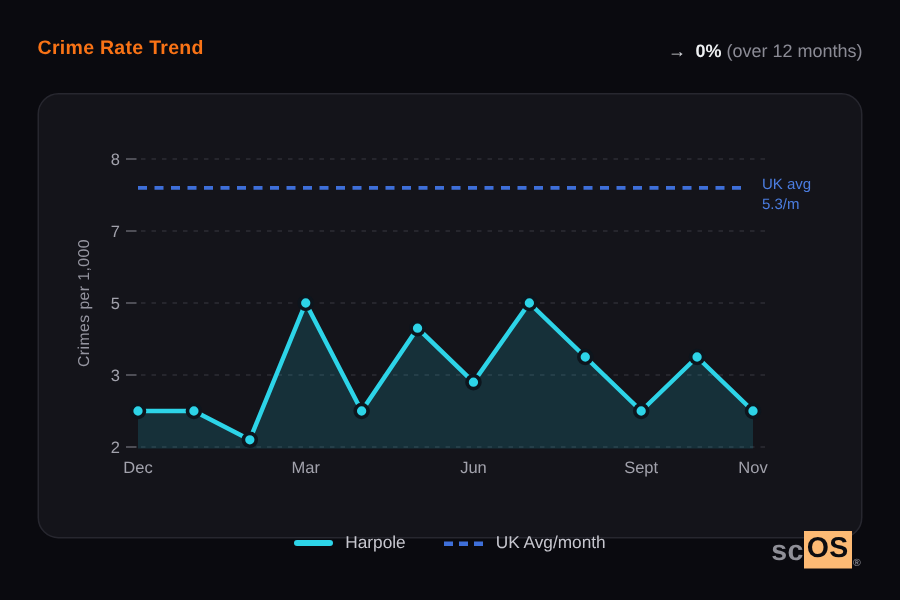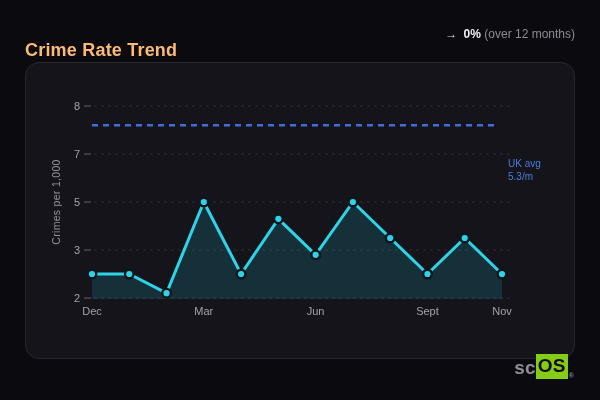--- a/index.html
+++ b/index.html
@@ -1,50 +1,50 @@
 <!DOCTYPE html>
 <html><head>
 <meta charset="utf-8">
 <style>
   * { margin:0; padding:0; box-sizing:border-box; }
   html,body { width:600px; height:400px; background:#0a0a0f; overflow:hidden;
               font-family:"Liberation Sans", sans-serif; }
   .page { position:relative; width:600px; height:400px; }
 
   
-  .hdr-title { position:absolute; left:25px; top:40px; font-size:18px; font-weight:700;
-               color:#fdba74; letter-spacing:.2px; }
+  .hdr-title { position:absolute; left:25px; top:24px; font-size:13px; font-weight:700;
+               color:#f97316; letter-spacing:.2px; }
   .hdr-trend { position:absolute; right:25px; top:27px; font-size:12px; color:#8b8b95; }
   .hdr-trend .strong { color:#eef0f2; font-weight:700; }
   .hdr-trend .arrow { color:#d8dade; font-weight:700; margin-right:3px; }
 
   
   .card { position:absolute; left:25px; top:62px; width:550px; height:297px;
           background:#14141a; border:1px solid #27272f; border-radius:14px; }
 
   .ylab { position:absolute; left:30px; top:139px; transform:translate(-50%,-50%) rotate(-90deg);
           white-space:nowrap; font-size:10.5px; color:#9595a0; letter-spacing:.3px; }
 
   .chart-svg { position:absolute; left:0; top:0; width:550px; height:310px; overflow:visible; }
 
   .uk-note { position:absolute; left:482px; top:54px; font-size:10px; line-height:13px;
-             color:#4b7de0; white-space:nowrap;margin-top:40px; }
+             color:#4b7de0; white-space:nowrap; }
 
   
   .legend { position:absolute; left:0; top:353px; width:600px; height:18px;
             display:flex; justify-content:center; align-items:center; gap:26px; }
   .leg-item { display:flex; align-items:center; gap:8px; font-size:11.5px; color:#c6c6ce; }
   .swatch-line { width:26px; height:3.5px; border-radius:2px; background:#2dd4e8; }
   .swatch-dash { width:26px; height:0; border-top:3px dashed #3e6fd9; }
 
   
   .logo { position:absolute; right:26px; top:352px; display:flex; align-items:flex-end;
           font-size:19px; font-weight:600; letter-spacing:.2px; }
   .logo .sc { color:#8f8f97; padding-top:3px; }
-  .logo .os { background:#84cc16; color:#0c0c10; padding:1px 2px 2px 2px; margin-top:2px; }
+  .logo .os { background:#fdba74; color:#0c0c10; padding:1px 2px 2px 2px; margin-top:2px; }
   .logo .reg { font-size:7px; color:#86868e; margin-left:1px; }
 </style>
 </head>
 <body>
 
 <div class="page">
 
   <div class="hdr-title">Crime Rate Trend</div>
 
   <div class="hdr-trend">
@@ -91,20 +91,30 @@
         <circle cx="401.45454545454544" cy="211" r="4.3" fill="#2dd4e8" stroke="#0d151d" stroke-width="2.4"></circle>
         <circle cx="438.72727272727275" cy="175" r="4.3" fill="#2dd4e8" stroke="#0d151d" stroke-width="2.4"></circle>
         <circle cx="476" cy="211" r="4.3" fill="#2dd4e8" stroke="#0d151d" stroke-width="2.4"></circle>
       </svg>
     <div class="uk-note">
       <div>UK avg</div>
       <div>5.3/m</div>
     </div>
   </div>
 
+  <div class="legend">
+    <div class="leg-item">
+      <span class="swatch-line"></span>
+      <span>Harpole</span>
+    </div>
+    <div class="leg-item">
+      <span class="swatch-dash"></span>
+      <span>UK Avg/month</span>
+    </div>
+  </div>
 
   <div class="logo">
     <span class="sc">sc</span>
     <span class="os">OS</span>
     <span class="reg">®</span>
   </div>
 
 </div>
 
 </body></html>

